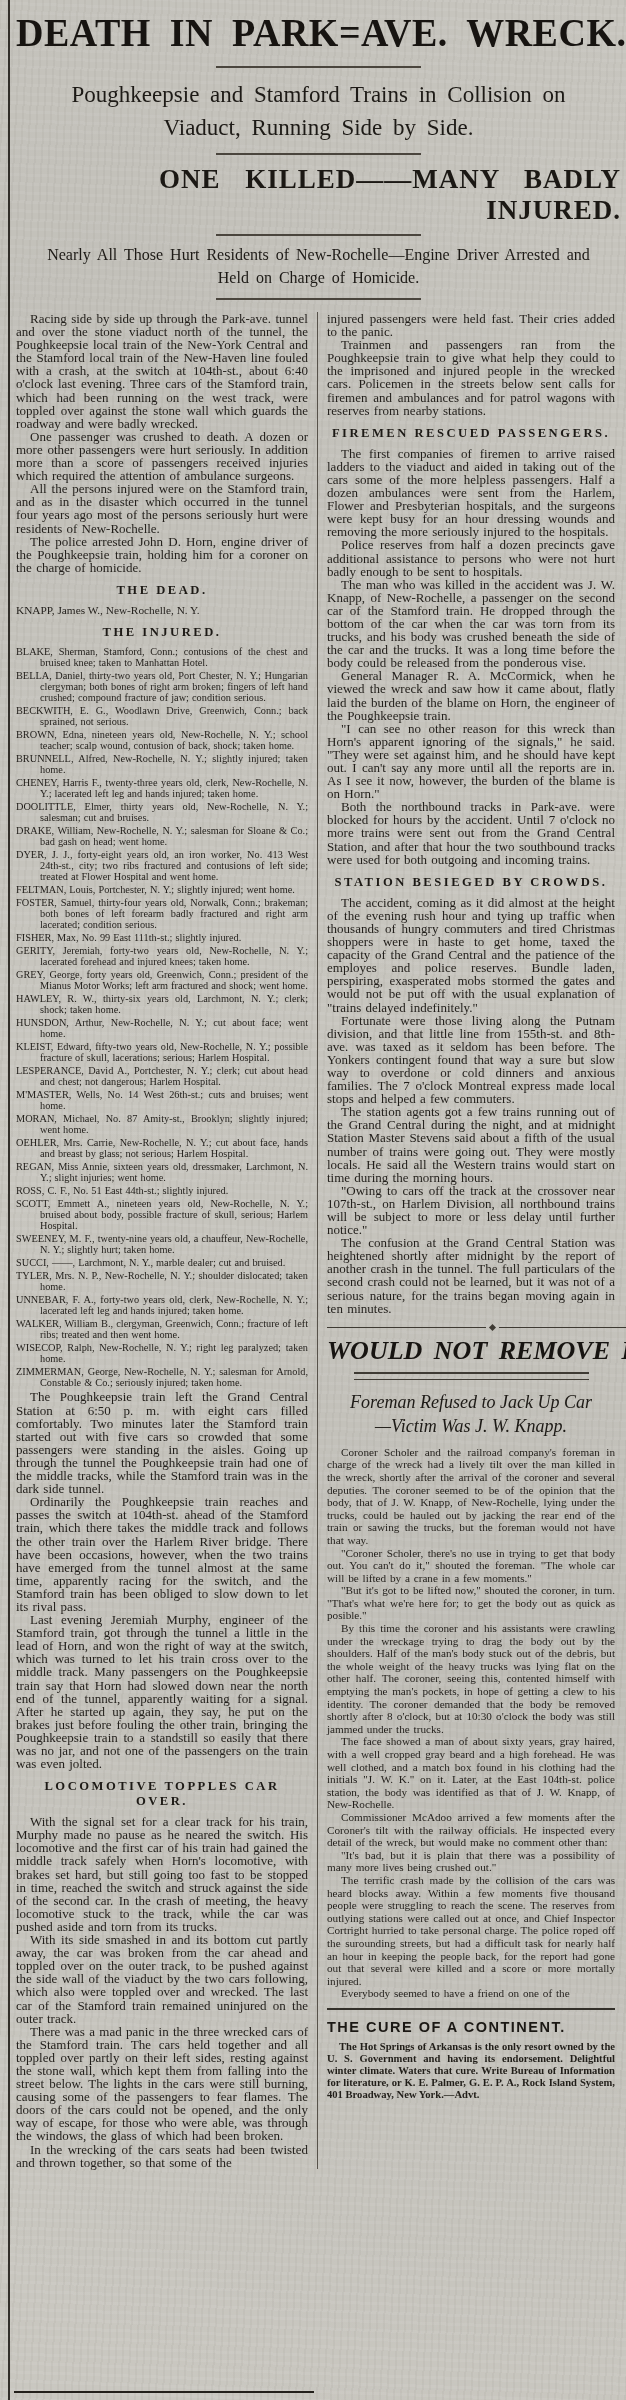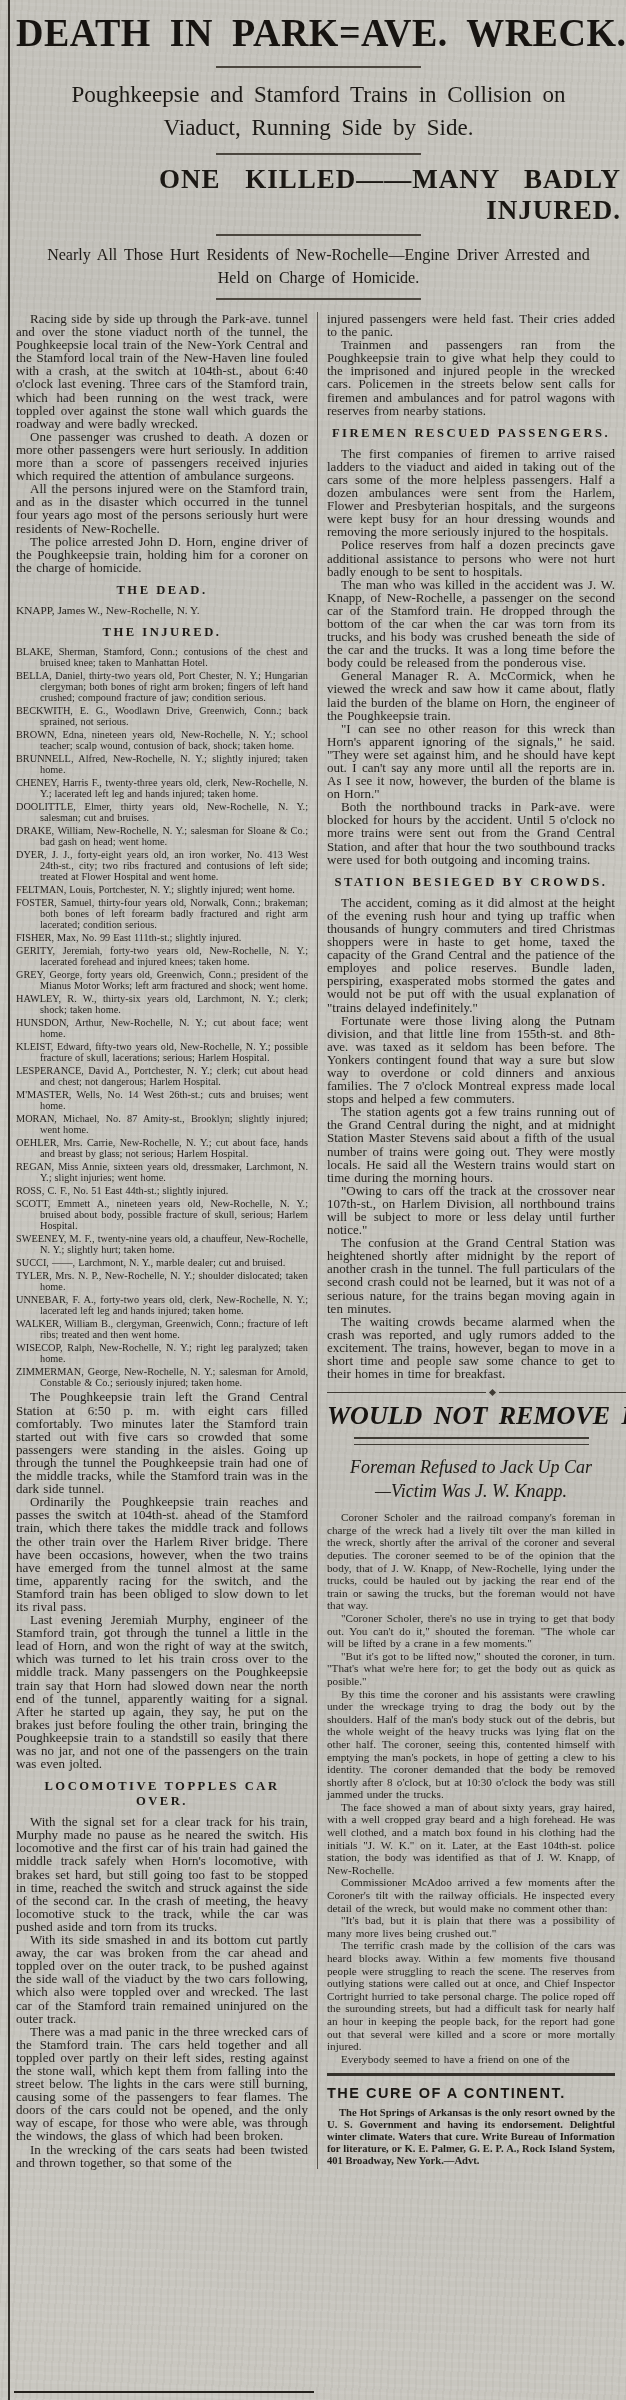--- a/index.html
+++ b/index.html
@@ -149,30 +149,29 @@
         <p class="bp noindent">injured passengers were held fast. Their cries added to the panic.</p>
         <p class="bp">Trainmen and passengers ran from the Poughkeepsie train to give what help they could to the imprisoned and injured people in the wrecked cars. Policemen in the streets below sent calls for firemen and ambulances and for patrol wagons with reserves from nearby stations.</p>
 
         <div class="section-head">FIREMEN RESCUED PASSENGERS.</div>
 
         <p class="bp">The first companies of firemen to arrive raised ladders to the viaduct and aided in taking out of the cars some of the more helpless passengers. Half a dozen ambulances were sent from the Harlem, Flower and Presbyterian hospitals, and the surgeons were kept busy for an hour dressing wounds and removing the more seriously injured to the hospitals.</p>
         <p class="bp">Police reserves from half a dozen precincts gave additional assistance to persons who were not hurt badly enough to be sent to hospitals.</p>
         <p class="bp">The man who was killed in the accident was J. W. Knapp, of New-Rochelle, a passenger on the second car of the Stamford train. He dropped through the bottom of the car when the car was torn from its trucks, and his body was crushed beneath the side of the car and the trucks. It was a long time before the body could be released from the ponderous vise.</p>
         <p class="bp">General Manager R. A. McCormick, when he viewed the wreck and saw how it came about, flatly laid the burden of the blame on Horn, the engineer of the Poughkeepsie train.</p>
         <p class="bp">"I can see no other reason for this wreck than Horn's apparent ignoring of the signals," he said. "They were set against him, and he should have kept out. I can't say any more until all the reports are in. As I see it now, however, the burden of the blame is on Horn."</p>
-        <p class="bp">Both the northbound tracks in Park-ave. were blocked for hours by the accident. Until 5 o'clock no more trains were sent out from the Grand Central Station, and after that hour the two southbound tracks were used for both outgoing and incoming trains.</p>
+        <p class="bp">Both the northbound tracks in Park-ave. were blocked for hours by the accident. Until 7 o'clock no more trains were sent out from the Grand Central Station, and after that hour the two southbound tracks were used for both outgoing and incoming trains.</p>
 
         <div class="section-head">STATION BESIEGED BY CROWDS.</div>
 
         <p class="bp">The accident, coming as it did almost at the height of the evening rush hour and tying up traffic when thousands of hungry commuters and tired Christmas shoppers were in haste to get home, taxed the capacity of the Grand Central and the patience of the employes and police reserves. Bundle laden, perspiring, exasperated mobs stormed the gates and would not be put off with the usual explanation of "trains delayed indefinitely."</p>
         <p class="bp">Fortunate were those living along the Putnam division, and that little line from 155th-st. and 8th-ave. was taxed as it seldom has been before. The Yonkers contingent found that way a sure but slow way to overdone or cold dinners and anxious families. The 7 o'clock Montreal express made local stops and helped a few commuters.</p>
         <p class="bp">The station agents got a few trains running out of the Grand Central during the night, and at midnight Station Master Stevens said about a fifth of the usual number of trains were going out. They were mostly locals. He said all the Western trains would start on time during the morning hours.</p>
         <p class="bp">"Owing to cars off the track at the crossover near 107th-st., on Harlem Division, all northbound trains will be subject to more or less delay until further notice."</p>
         <p class="bp">The confusion at the Grand Central Station was heightened shortly after midnight by the report of another crash in the tunnel. The full particulars of the second crash could not be learned, but it was not of a serious nature, for the trains began moving again in ten minutes.</p>
-        <p class="bp">The waiting crowds became alarmed when the crash was reported, and ugly rumors added to the excitement. The trains, however, began to move in a short time and people saw some chance to get to their homes in time for breakfast.</p>
 
         <div class="ornament">
           <div class="line"></div>
             <div class="diamond"></div>
             <div class="line"></div>
         </div>
 
         <div class="a2">
           <div class="a2-headline">WOULD NOT REMOVE BODY</div>
           <div class="double-rule"></div>

